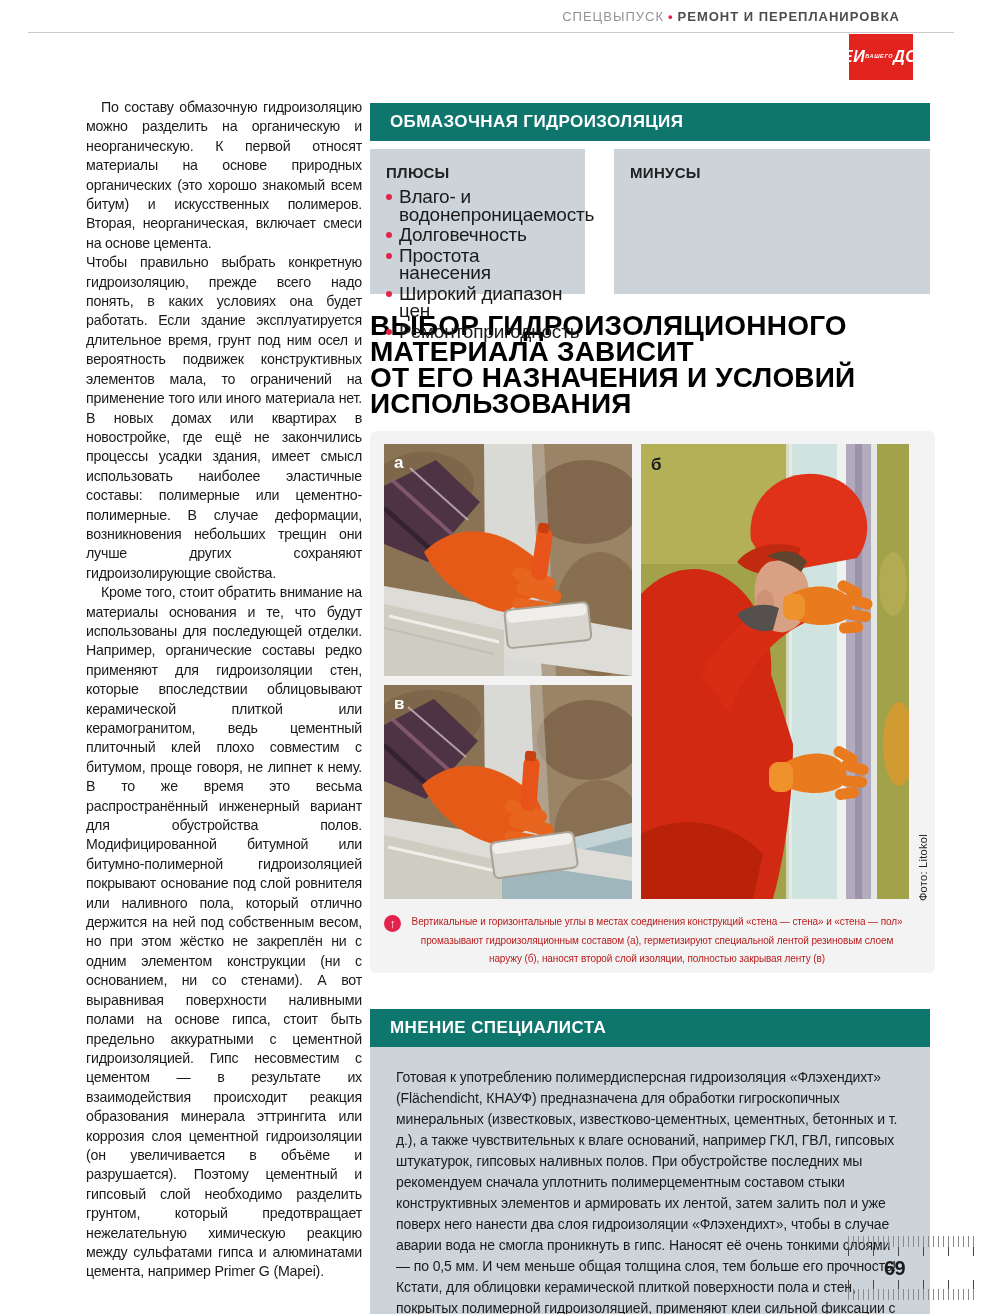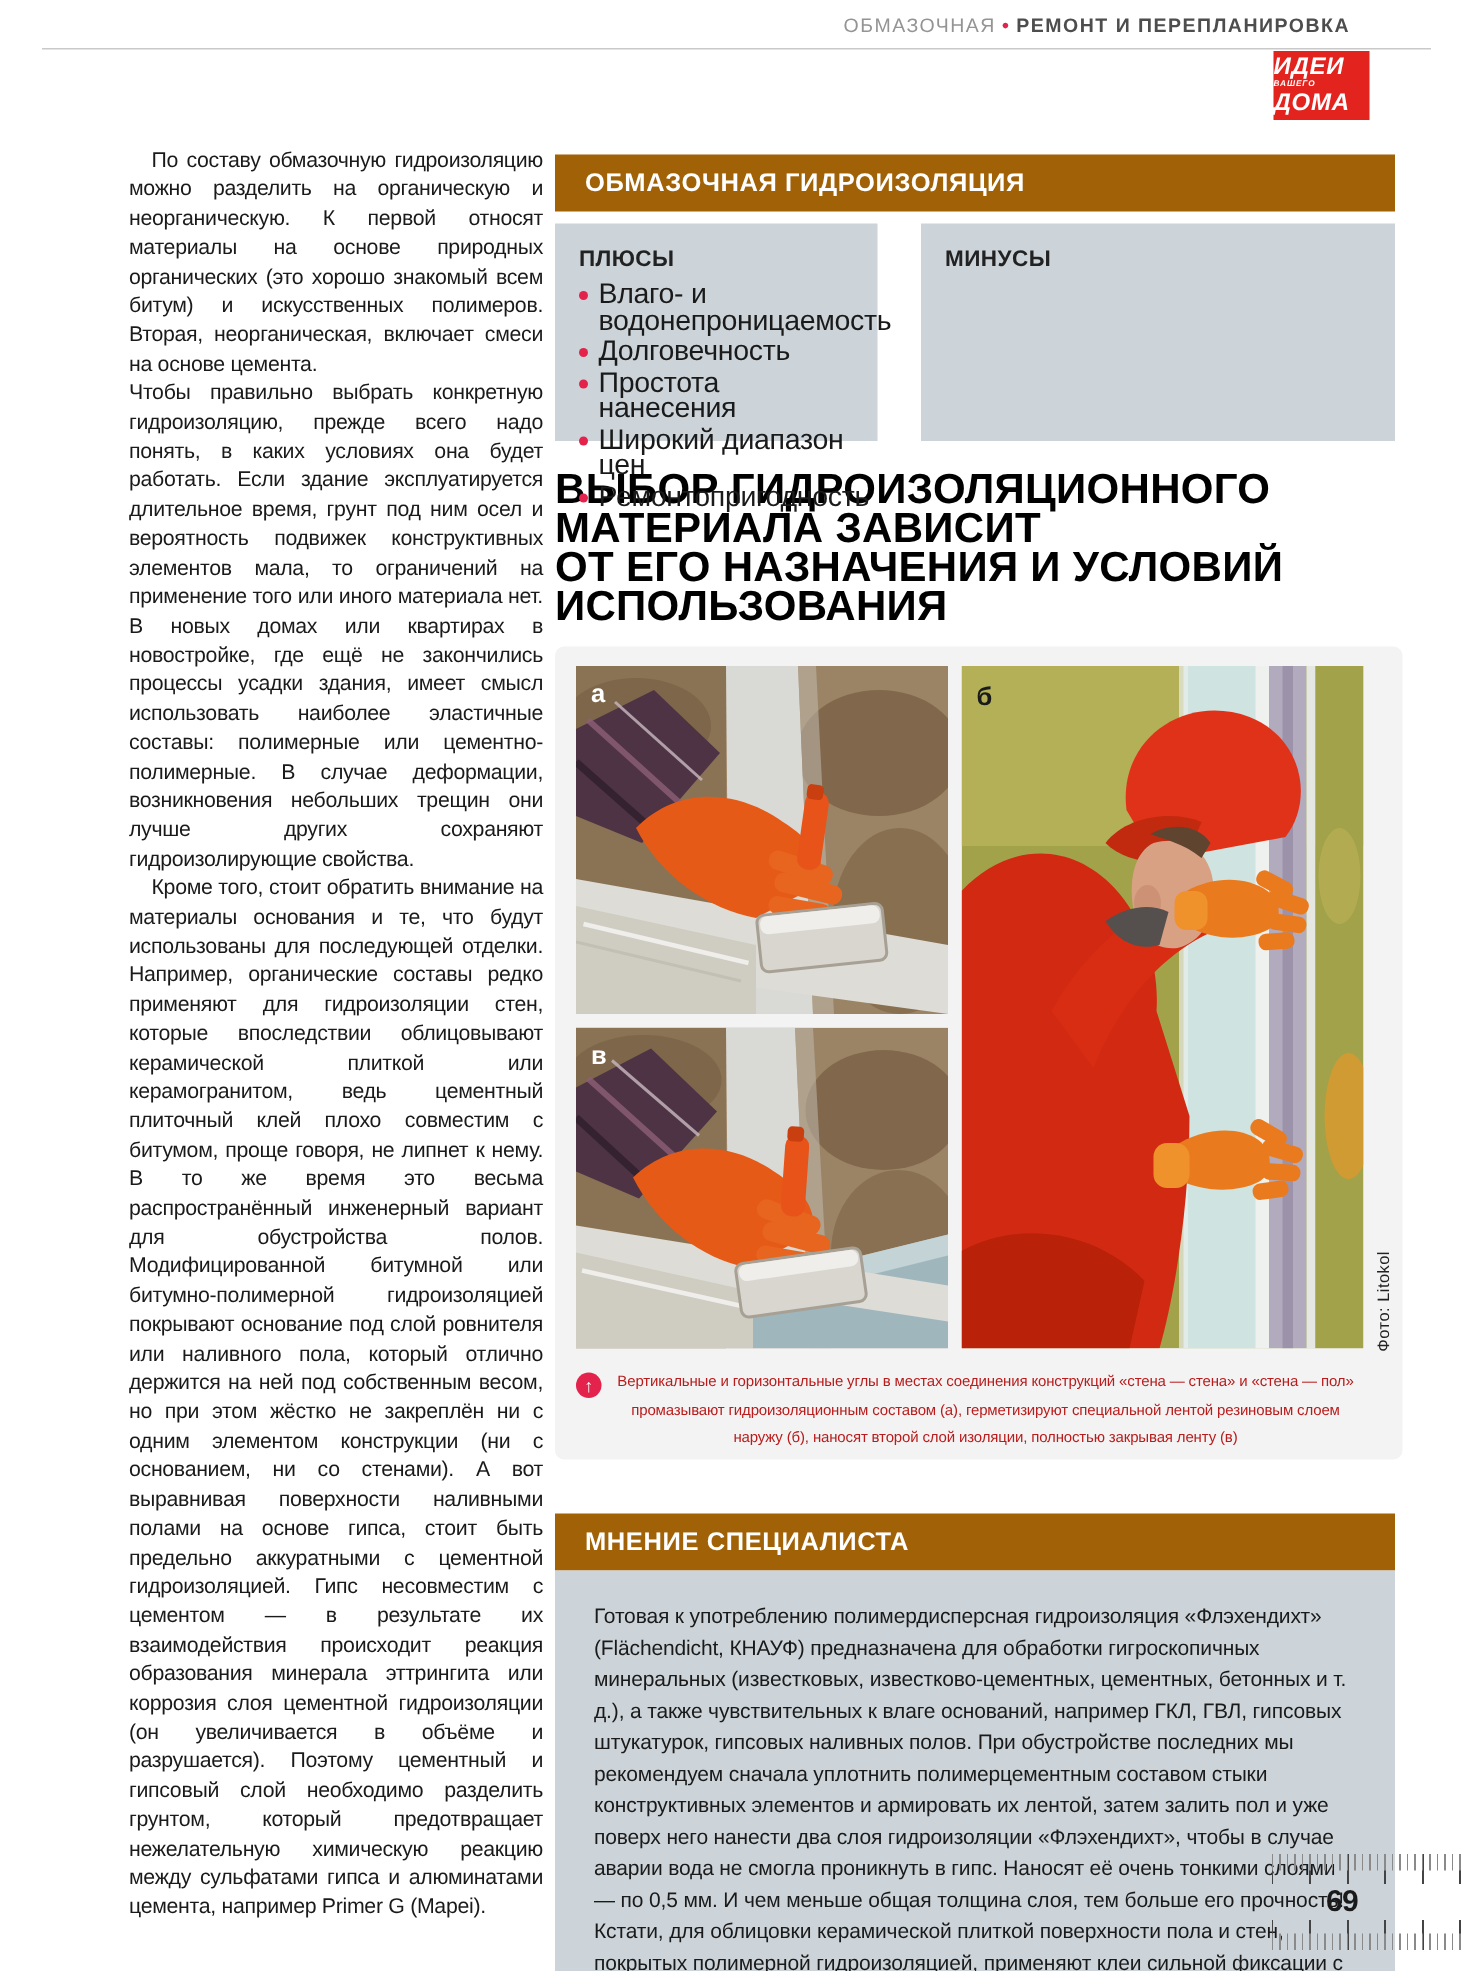--- a/index.html
+++ b/index.html
@@ -9,39 +9,39 @@
   }
 
   
   .kicker{position:absolute;top:9px;right:82px;font-size:13px;letter-spacing:1px;white-space:nowrap;}
   .kicker .light{color:#949494;}
   .kicker .dot{color:#e4234c;font-weight:bold;padding:0 4px;}
   .kicker .bold{color:#4d4d4d;font-weight:bold;}
   .head-rule{position:absolute;top:32px;left:28px;width:926px;height:0;border-top:1px solid #c9c9c9;}
   .logo{
     position:absolute;top:34px;right:69px;width:64px;height:46px;background:#e2231e;color:#fff;
-    display:flex;flex-direction:column;align-items:flex-start;justify-content:center;line-height:1;
+    display:flex;align-items:center;justify-content:center;line-height:1;
     font-style:italic;font-weight:bold;text-align:center;
   }
   .logo .l1{font-size:16px;letter-spacing:.5px;}
   .logo .l2{font-size:5.5px;font-weight:bold;margin:1px 0;letter-spacing:.6px;}
   .logo .l3{font-size:16px;letter-spacing:.5px;}
 
   
   .left-col{position:absolute;left:86px;top:98px;width:276px;font-size:14.2px;line-height:19.4px;
     text-align:justify;letter-spacing:-0.2px;}
   .left-col p{margin:0;}
   .left-col p.indent{text-indent:15px;}
   .red-h{color:#e4234c;font-size:19px;font-weight:bold;letter-spacing:0;line-height:1.1;
     margin:15px 0 6px 0;text-align:left;}
   .red-h.first{margin-top:17px;}
 
   
   .right-col{position:absolute;left:370px;top:103px;width:560px;}
-  .banner{background:#a16207;color:#ffffff;font-weight:bold;font-size:17px;letter-spacing:.4px;
+  .banner{background:#0f766e;color:#ffffff;font-weight:bold;font-size:17px;letter-spacing:.4px;
     height:38px;display:flex;align-items:center;padding-left:20px;box-sizing:border-box;}
   .proscons{display:flex;gap:29px;margin-top:8px;}
   .box{background:#ccd4da;box-sizing:border-box;padding:15px 14px 12px 16px;height:145px;}
   .box.pros{width:215px;}
   .box.cons{width:386px;}
   .box h3{margin:0 0 7px 0;font-size:15px;letter-spacing:.3px;color:#222;}
   .box ul{margin:0;padding:0;list-style:none;font-size:19px;line-height:17.5px;letter-spacing:-0.2px;}
   .box li{position:relative;padding-left:13px;margin-bottom:3px;}
   .box li::before{content:"";position:absolute;left:0;top:6px;width:6px;height:6px;border-radius:50%;
     background:#e4234c;}
@@ -81,21 +81,21 @@
   .ruler.top{background-position:top left,top left;}
   .ruler.bottom{background-position:bottom left,bottom left;}
   .pageno{font-size:20px;font-weight:bold;line-height:24px;padding-left:36px;letter-spacing:-.5px;}
 </style>
 </head>
 <body>
 
 <div class="page">
 
   <div class="kicker">
-    <span class="light">ОБМАЗОЧНАЯ</span><span class="dot">•</span><span class="bold">РЕМОНТ И ПЕРЕПЛАНИРОВКА</span>
+    <span class="light">СПЕЦВЫПУСК</span><span class="dot">•</span><span class="bold">РЕМОНТ И ПЕРЕПЛАНИРОВКА</span>
   </div>
   <div class="head-rule"></div>
   <div class="logo">
     <span class="l1">ИДЕИ</span>
     <span class="l2">ВАШЕГО</span>
     <span class="l3">ДОМА</span>
   </div>
 
   <div class="left-col">
     <p class="indent">По составу обмазочную гидроизоляцию можно разделить на органическую и неорганическую. К первой относят материалы на основе природных органических (это хорошо знакомый всем битум) и искусственных полимеров. Вторая, неорганическая, включает смеси на основе цемента.</p>

